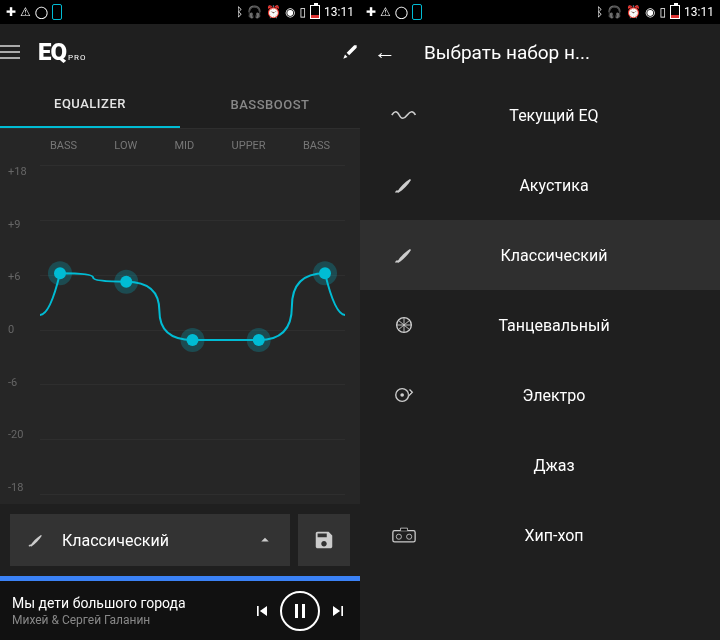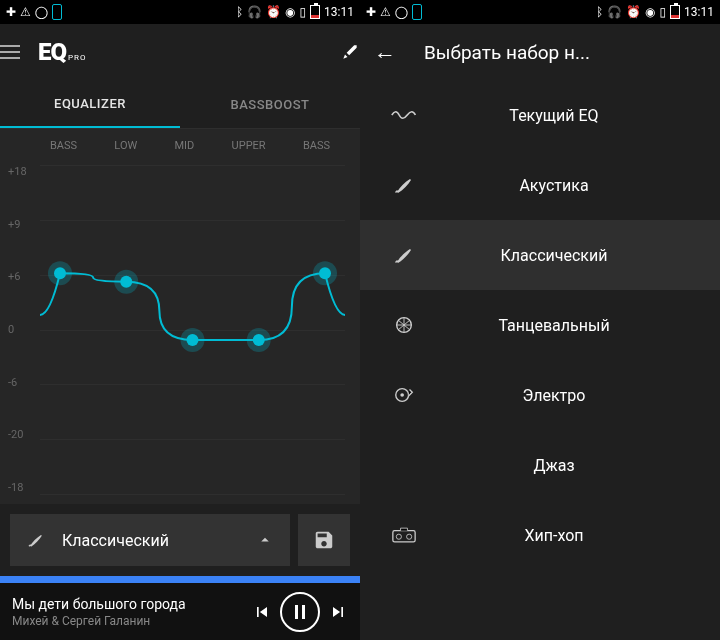--- a/index.html
+++ b/index.html
@@ -28,21 +28,21 @@
   .eq-area { flex:1; position:relative; background:#262626; margin-top:0; border-top:1px solid rgba(255,255,255,0.04); }
   .band-labels { display:flex; justify-content:space-between; padding:10px 30px 0 50px; font-size:11px; color:#777; }
   .y-axis { position:absolute; left:8px; top:36px; bottom:10px; width:30px; display:flex; flex-direction:column; justify-content:space-between; font-size:11px; color:#666; }
   .grid { position:absolute; left:40px; right:15px; top:36px; bottom:10px; }
   .grid-line { position:absolute; left:0; right:0; height:1px; background:rgba(255,255,255,0.04); }
   .curve-svg { position:absolute; left:40px; right:15px; top:36px; bottom:10px; }
   .preset-row { display:flex; gap:8px; padding:10px; }
   .preset-btn { flex:1; height:52px; background:#333; display:flex; align-items:center; padding:0 16px; font-size:16px; position:relative; }
   .preset-btn .chev { margin-left:auto; }
   .save-btn { width:52px; height:52px; background:#333; display:flex; align-items:center; justify-content:center; }
-  .player { height:64px; background:#111; border-top:7px solid #3b82f6; display:flex; align-items:center; padding:0 12px; }
+  .player { height:64px; background:#111; border-top:5px solid #3b82f6; display:flex; align-items:center; padding:0 12px; }
   .track-info { flex:1; }
   .track-title { font-size:14px; color:#fff; }
   .track-artist { font-size:12px; color:#888; margin-top:2px; }
   .controls { display:flex; align-items:center; gap:8px; }
   .play-btn { width:40px; height:40px; border:2px solid #fff; border-radius:50%; display:flex; align-items:center; justify-content:center; }
   .pause { display:flex; gap:4px; }
   .pause div { width:3px; height:14px; background:#fff; }
   
   .appbar2 { height:56px; display:flex; align-items:center; padding:0 14px; }
   .back-arrow { font-size:22px; }

